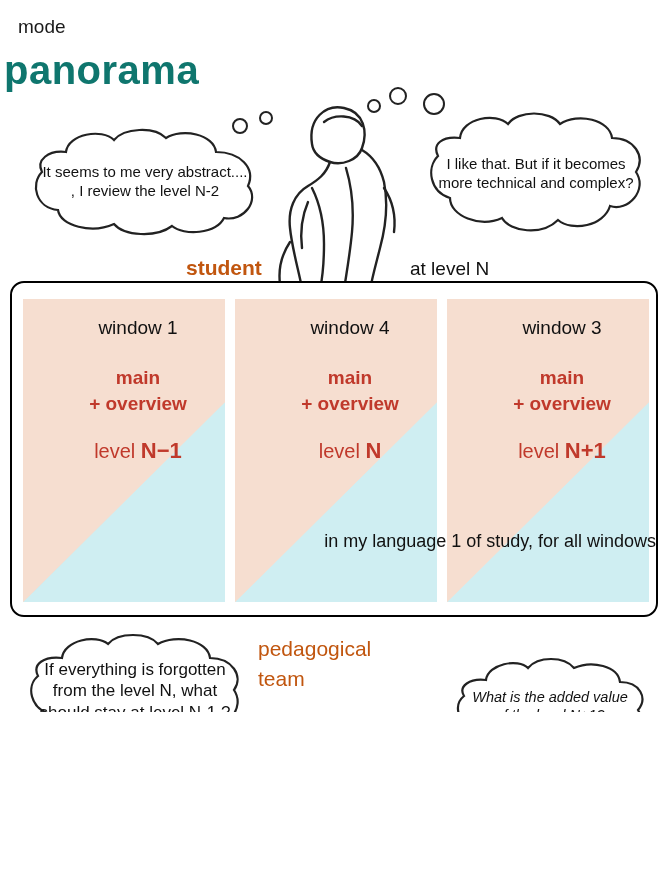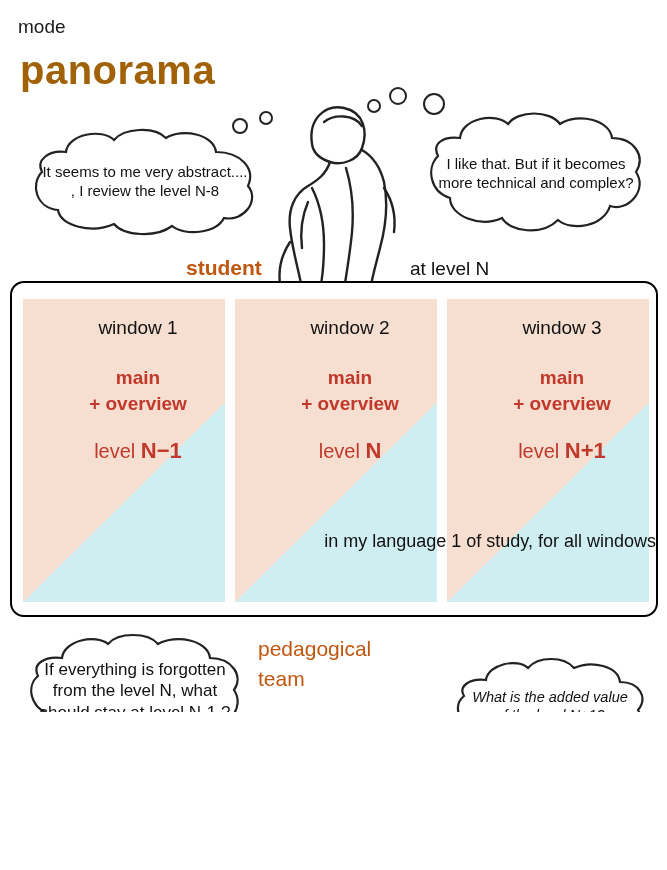--- a/index.html
+++ b/index.html
@@ -21,25 +21,25 @@
   
   .mode-label {
     position: absolute;
     left: 18px;
     top: 16px;
     font-size: 19px;
     color: #1a1a1a;
   }
   .panorama-title {
     position: absolute;
-    left: 20px;
+    left: 4px;
     top: 48px;
     font-size: 40px;
     font-weight: bold;
-    color: #a16207;
+    color: #0f766e;
     letter-spacing: 0.5px;
   }
 
   
   .bubble {
     position: absolute;
     display: flex;
     align-items: center;
     justify-content: center;
     text-align: center;
@@ -230,21 +230,21 @@
     </svg>
   </div>
 
   <div class="bubble" id="bubble-student-left">
     <svg viewBox="0 0 238 112" preserveAspectRatio="none" xmlns="http://www.w3.org/2000/svg">
       <path d="M40 26 C42 8, 76 2, 88 14 C98 2, 128 0, 140 12 C156 2, 188 8, 190 26
                C214 26, 230 42, 222 60 C234 74, 218 96, 198 92
                C190 108, 158 110, 146 100 C130 112, 98 110, 88 98
                C66 108, 34 100, 32 84 C10 82, 4 58, 16 46 C10 34, 22 24, 40 26 Z" fill="#fff" stroke="#222" stroke-width="2.2"></path>
     </svg>
-    <div class="bubble-text">It seems to me very abstract.... , I review the level N-8</div>
+    <div class="bubble-text">It seems to me very abstract.... , I review the level N-2</div>
   </div>
 
   <div class="bubble" id="bubble-student-right">
     <svg viewBox="0 0 224 132" preserveAspectRatio="none" xmlns="http://www.w3.org/2000/svg">
       <path d="M36 30 C38 10, 72 4, 84 16 C94 2, 126 2, 136 16 C154 4, 186 12, 188 30
                C210 30, 222 48, 212 64 C224 82, 204 104, 186 98
                C180 118, 148 124, 134 112 C118 128, 86 124, 78 110
                C56 120, 26 108, 26 90 C6 84, 2 60, 14 48 C8 36, 18 28, 36 30 Z" fill="#fff" stroke="#222" stroke-width="2.2"></path>
     </svg>
     <div class="bubble-text">I like that. But if it becomes more technical  and complex?</div>
@@ -283,21 +283,21 @@
           <div class="win-level">level <b>N−1</b></div>
         </div>
       </div>
 
       <div class="window-col">
         <svg class="diag" viewBox="0 0 100 100" preserveAspectRatio="none" xmlns="http://www.w3.org/2000/svg">
           <polygon points="0,100 100,100 100,34 0,100" fill="#cfeef2"></polygon>
           <polygon points="0,0 100,0 100,34 0,100" fill="#f6ded0"></polygon>
         </svg>
         <div class="wintext">
-          <div class="win-title">window 2</div>
+          <div class="win-title">window 4</div>
           <div class="win-main">main<br>+ overview</div>
           <div class="win-level">level <b>N</b></div>
         </div>
       </div>
 
       <div class="window-col">
         <svg class="diag" viewBox="0 0 100 100" preserveAspectRatio="none" xmlns="http://www.w3.org/2000/svg">
           <polygon points="0,100 100,100 100,34 0,100" fill="#cfeef2"></polygon>
           <polygon points="0,0 100,0 100,34 0,100" fill="#f6ded0"></polygon>
         </svg>

